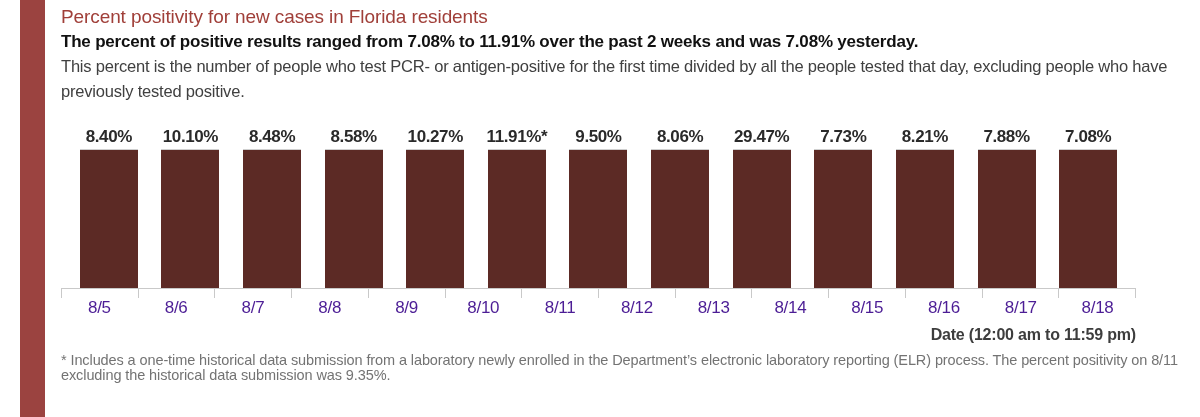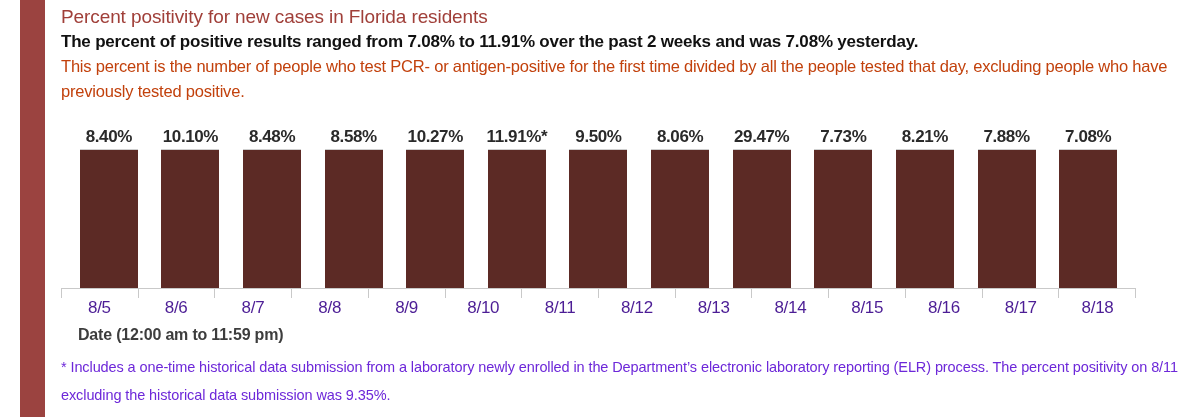--- a/index.html
+++ b/index.html
@@ -58,21 +58,21 @@
     line-height: 25px;
     font-weight: bold;
     color: #111111;
     letter-spacing: -0.2px;
     white-space: nowrap;
   }
   .chart-desc {
     font-size: 16.5px;
     line-height: 25px;
     font-weight: 400;
-    color: #c2410c;
+    color: #404040;
     letter-spacing: -0.2px;
     width: 1110px;
   }
   
   .plot {
     position: absolute;
     left: 0px;
     top: 128px;
     width: 1075px;
     height: 160px;
@@ -152,38 +152,38 @@
   .xlabels .xl {
     flex: 1 1 0;
     text-align: center;
     font-size: 17px;
     color: #4c1d95;
     letter-spacing: -0.3px;
     font-weight: 400;
   }
   .axis-title {
     position: absolute;
-    left: 17px;
+    left: 0;
     top: 198px;
     width: 1075px;
-    text-align: left;
+    text-align: right;
     font-size: 16px;
     font-weight: bold;
     color: #3d3d3d;
     letter-spacing: -0.2px;
   }
   
   .footnote {
     position: absolute;
     left: 0px;
     top: 353px;
     width: 1133px;
     font-size: 14.5px;
-    line-height: 28px;
-    color: #6d28d9;
+    line-height: 15px;
+    color: #737373;
     letter-spacing: -0.1px;
   }
 </style>
 </head>
 <body>
 
 <div class="page">
 
   <div class="side-stripe"></div>
 

